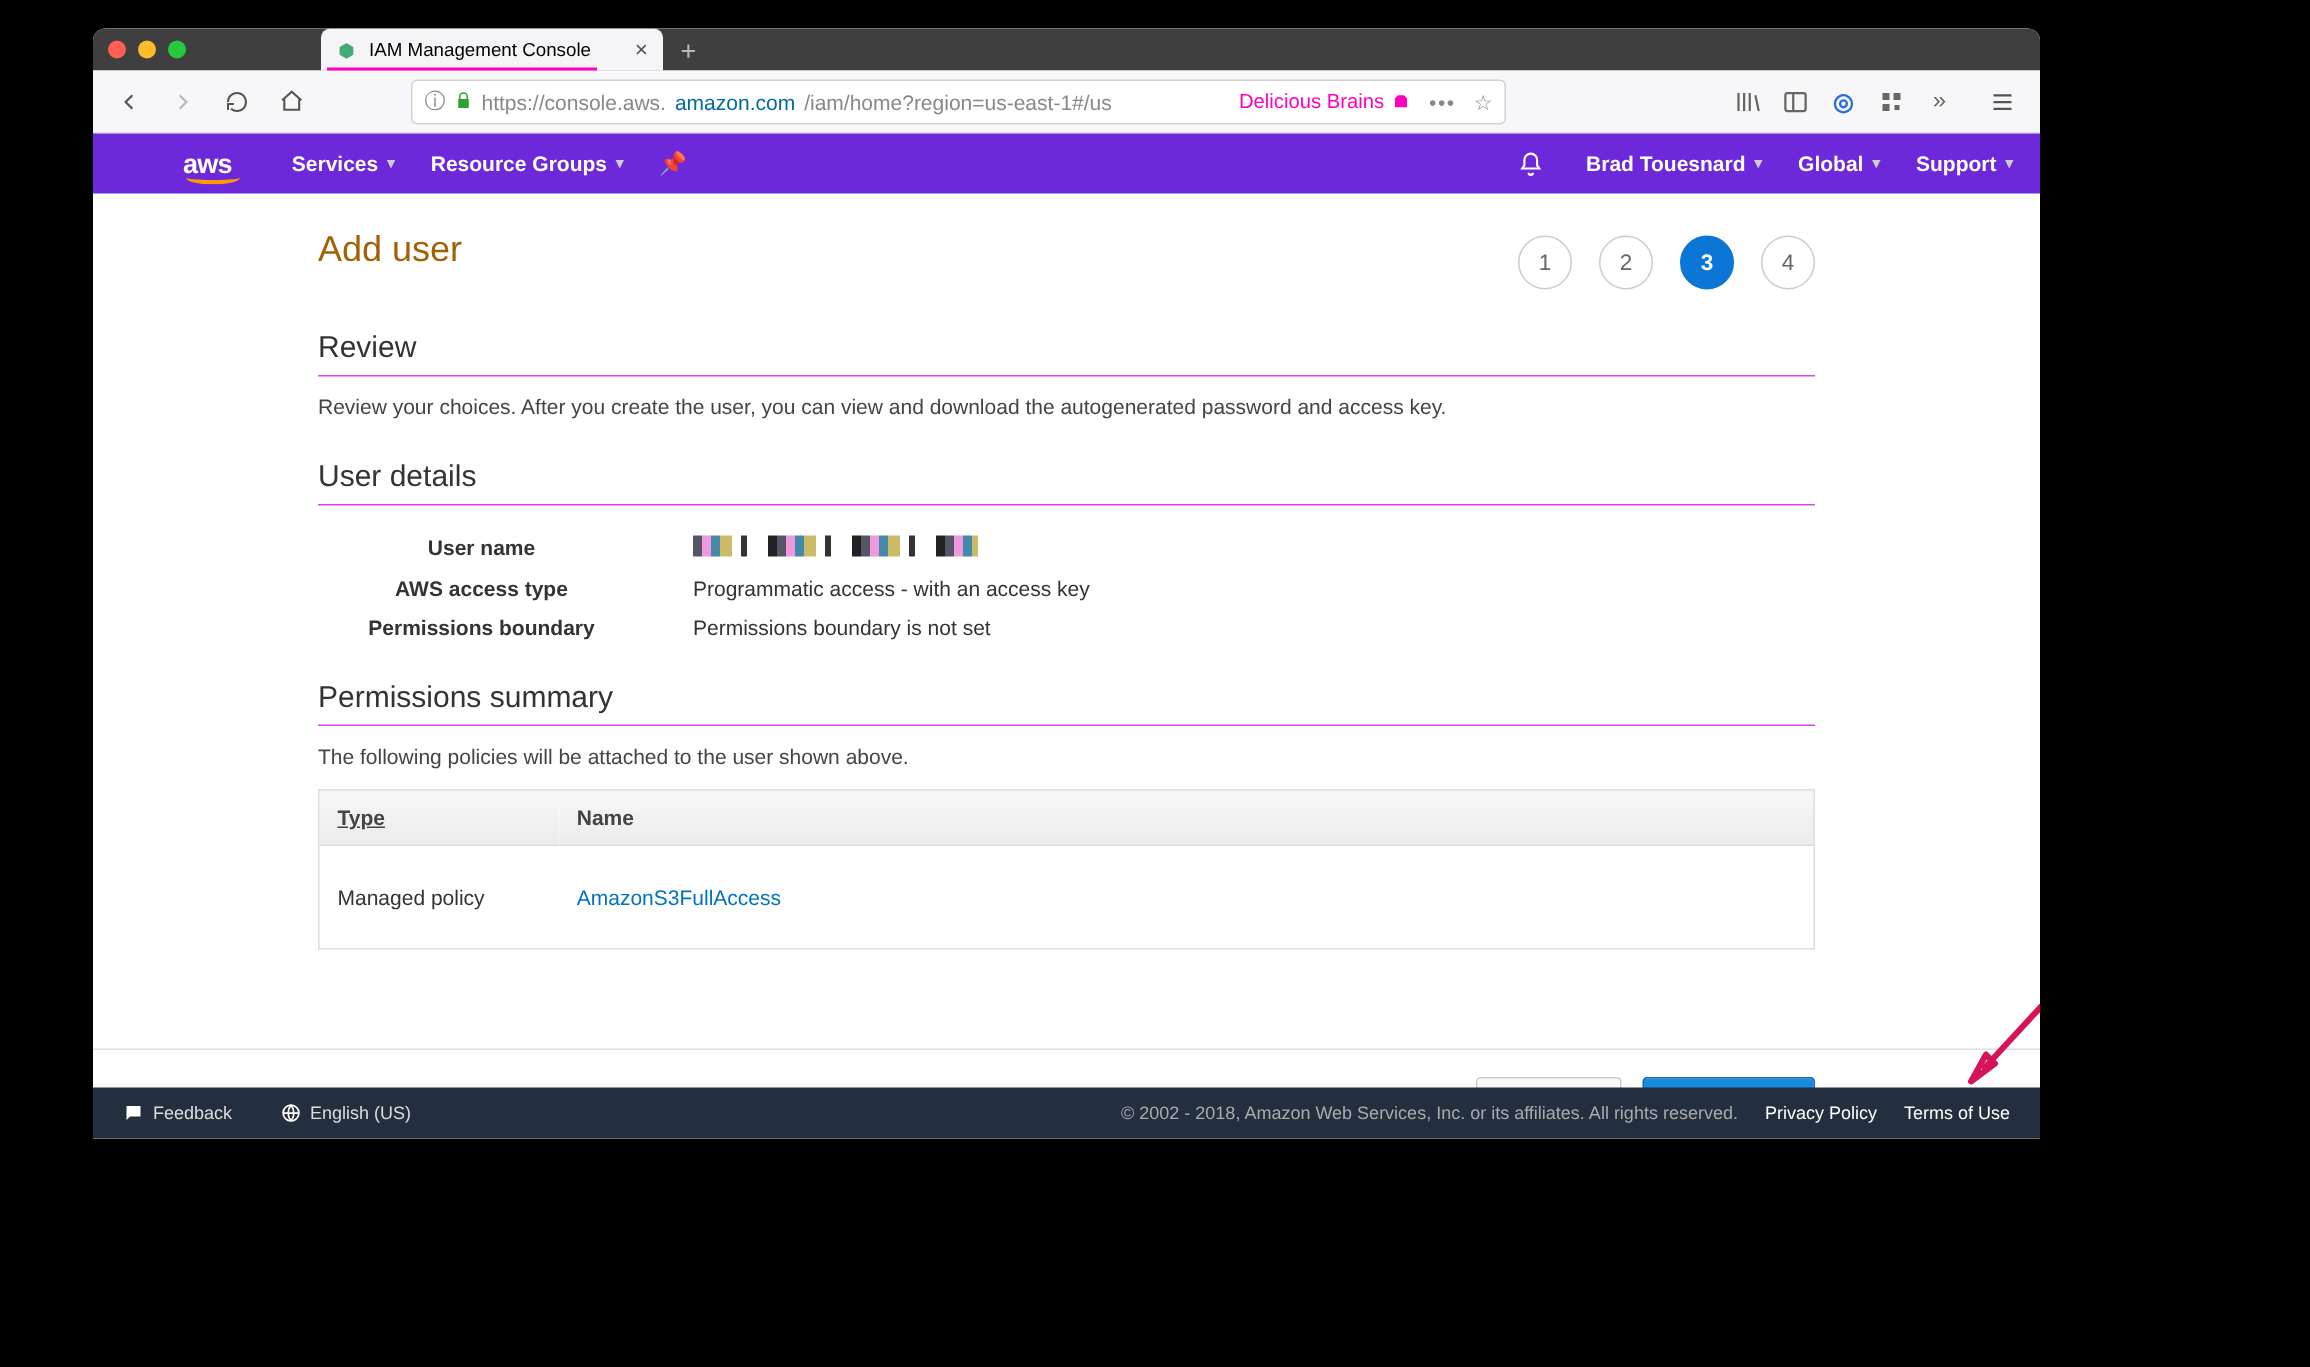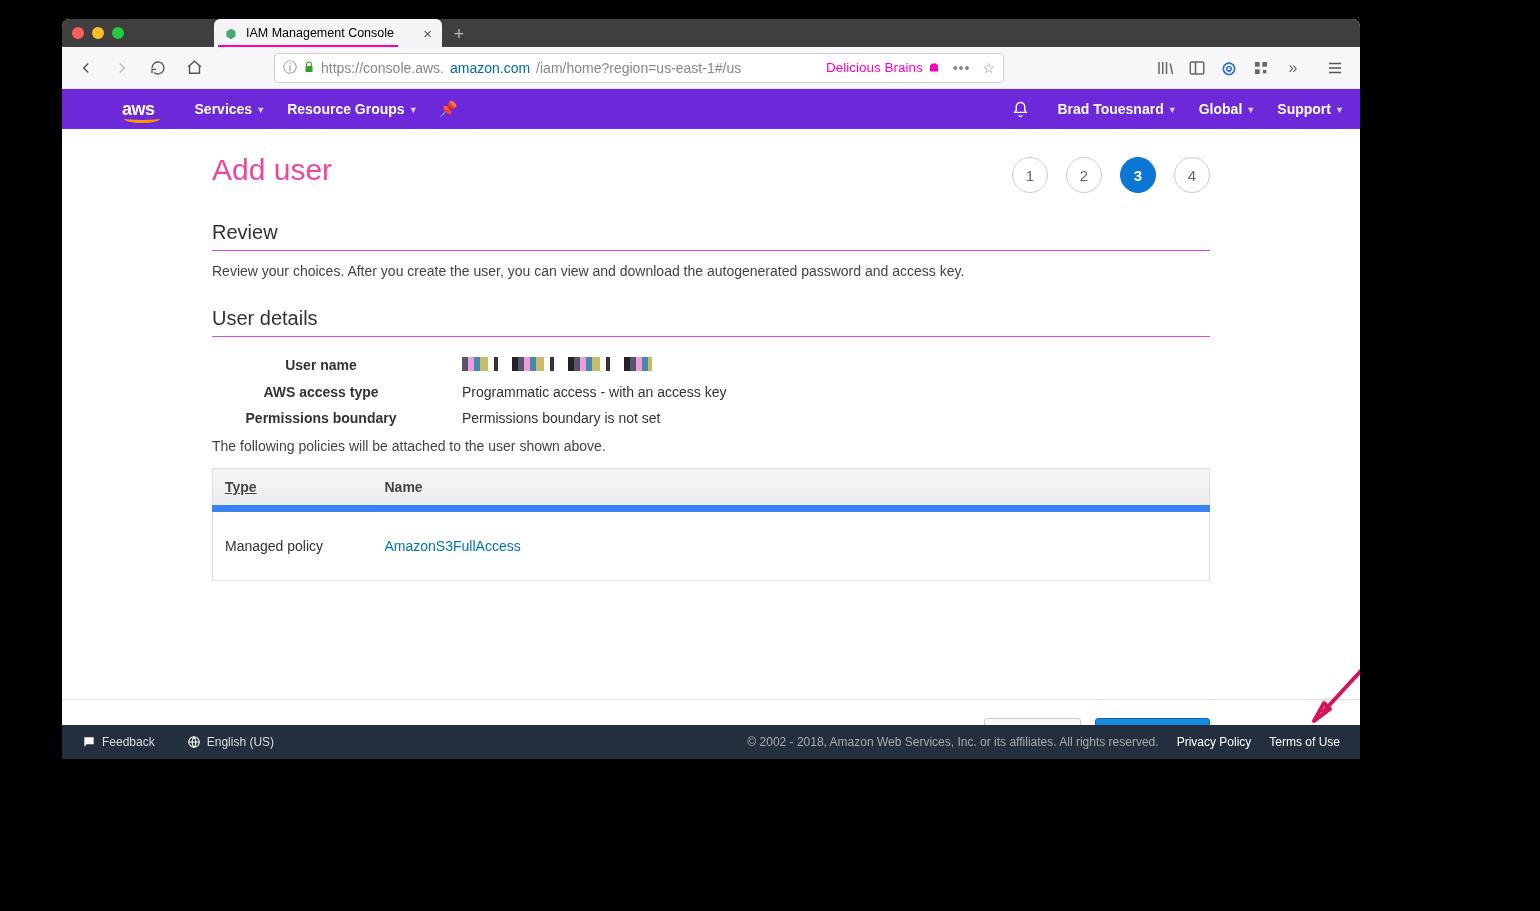--- a/index.html
+++ b/index.html
@@ -34,38 +34,38 @@
 .awsnav { height: 40px; background: #6d28d9; color:#fff; display:flex; align-items:center; padding: 0 18px 0 60px; font-size:14px; }
 .awslogo { font-weight:bold; font-size:18px; color:#fff; margin-right:40px; letter-spacing:-0.5px; position:relative; }
 .awslogo::after { content:""; position:absolute; left:2px; bottom:-3px; width:36px; height:6px; border-bottom:3px solid #ff9900; border-radius:0 0 50% 50%; }
 .navlink { margin-right:24px; display:flex; align-items:center; gap:6px; cursor:pointer; font-weight:600; font-size:14px; }
 .navlink .caret{font-size:10px;color:#ccc;}
 .navspacer{flex:1;}
 .pin{font-size:15px;color:#fff;}
 
 
 .content { padding: 24px 150px 0 150px; color:#333; height: 570px; overflow:hidden; }
-h1.pagetitle { font-size: 30px; font-weight:400; color:#ec4899; display:inline-block; }
+h1.pagetitle { font-size: 24px; font-weight:400; color:#a16207; display:inline-block; }
 .steps { float:right; display:flex; gap:18px; margin-top:4px; }
 .step { width:36px; height:36px; border-radius:50%; border:1px solid #ccc; display:flex;align-items:center;justify-content:center; font-size:15px; color:#666; background:#fff; }
 .step.active { background:#0b76d6; border-color:#0b76d6; color:#fff; font-weight:600; }
 .clear{clear:both;}
 
 h2.section { font-size:20px; font-weight:400; color:#333; border-bottom:1px solid #d946ef; padding-bottom:6px; margin-top:28px; }
 p.desc { font-size:14px; color:#444; margin-top:12px; }
 
 .details { margin-top:20px; }
 .details .row { display:flex; margin-bottom:10px; font-size:14px; }
 .details .label { width:250px; text-align:center; font-weight:700; padding-right:32px; color:#333; }
 .details .value { color:#333; }
 .pixelated { display:inline-block; width:190px; height:14px; background: repeating-linear-gradient(90deg,#556 0 6px,#e9d 6px 12px,#48a 12px 18px,#cb6 18px 26px,#fff 26px 32px,#333 32px 36px,#fff 36px 50px,#222 50px 56px); filter: blur(.5px); }
 
 table.policies { width:100%; border:1px solid #ddd; border-collapse:collapse; margin-top:14px; font-size:14px; }
 table.policies th { text-align:left; background:linear-gradient(#f7f7f7,#ececec); padding:10px 12px; font-weight:700; color:#444; border-bottom:1px solid #ddd; }
-table.policies td { padding:26px 12px; border-top:7px solid #3b82f6; }
+table.policies td { padding:26px 12px; border-top:1px solid #3b82f6; }
 .link { color:#0073bb; cursor:pointer; }
 
 .actionbar { border-top:1px solid #ddd; padding:18px 150px 0 0; display:flex; justify-content:flex-end; align-items:center; gap:14px; }
 .btn-cancel { color:#0073bb; font-weight:700; font-size:14px; background:none;border:none;cursor:pointer;padding:8px 12px; }
 .btn-prev { background:linear-gradient(#fafafa,#ececec); border:1px solid #ccc; border-radius:3px; padding:8px 18px; font-weight:700; font-size:14px; cursor:pointer; color:#444; }
 .btn-create { background:linear-gradient(#1a8de0,#0b76d6); border:1px solid #0a66b8; border-radius:3px; padding:8px 18px; font-weight:700; font-size:14px; cursor:pointer; color:#fff; }
 
 .footerbar { position:absolute; bottom:0; left:0; right:0; height:34px; background:#232f3e; color:#ddd; font-size:12px; display:flex; align-items:center; padding:0 20px; }
 .footerbar .fb-left{display:flex;align-items:center;gap:32px;}
 .footerbar .fb-left span{display:flex;align-items:center;gap:6px;}
@@ -223,20 +223,21 @@
       <div class="row">
         <div class="label">AWS access type</div>
         <div class="value">Programmatic access - with an access key</div>
       </div>
       <div class="row">
         <div class="label">Permissions boundary</div>
         <div class="value">Permissions boundary is not set</div>
       </div>
     </div>
 
+    <h2 class="section">Permissions summary</h2>
     <p class="desc">The following policies will be attached to the user shown above.</p>
     <table class="policies">
       <thead>
         <tr>
           <th style="width:160px;text-decoration:underline;">Type</th>
           <th>Name</th>
         </tr>
       </thead>
       <tbody>
         <tr>

